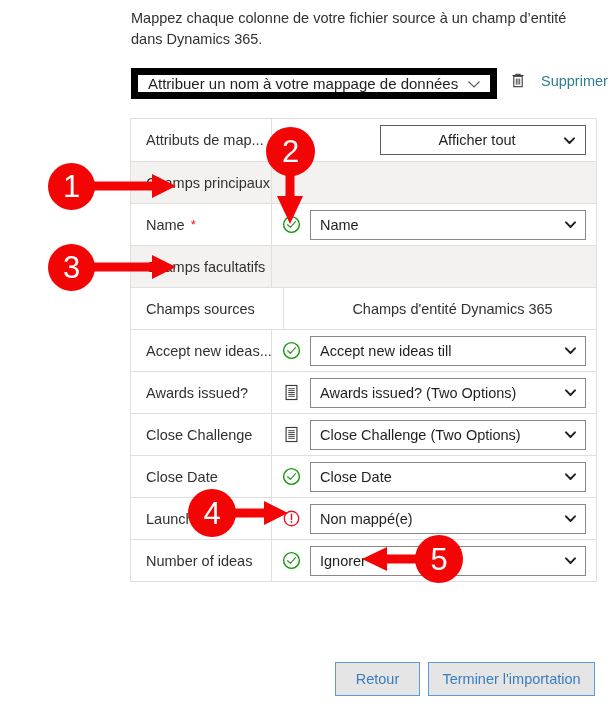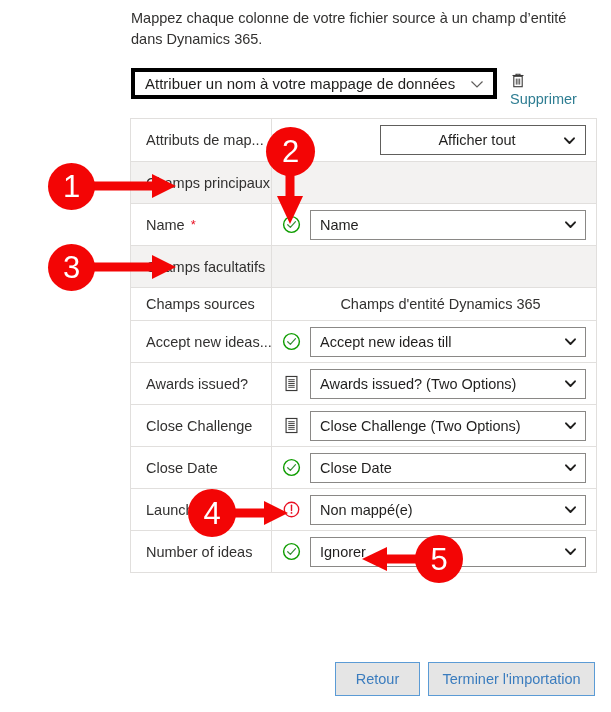--- a/index.html
+++ b/index.html
@@ -25,44 +25,43 @@
     font-size: 14.5px;
     line-height: 21px;
     color: #323130;
   }
 
   
   .name-select {
     position: absolute;
     left: 131px; top: 68px;
     width: 366px; height: 31px;
-    border: 4px solid #000000;
+    border: 7px solid #000000;
     background: #ffffff;
     display: flex; align-items: center;
     padding: 0 8px 0 10px;
   }
   .name-select .txt {
     flex: 1;
     font-size: 15px;
     color: #201f1e;
     white-space: nowrap;
     overflow: hidden;
   }
   .thin-chev { width: 16px; height: 16px; display: block; }
 
   .delete-link {
     position: absolute;
     left: 510px; top: 72px;
-    display: flex; 
-    gap: 2px;
+    display: flex; align-items: center;
+    gap: 15px;
     font-size: 14.5px;
     color: #2e7d92;
     cursor: pointer;
     white-space: nowrap;
-    flex-direction: column;
   }
   .trash-icon { width: 16px; height: 17px; display: block; }
 
   
   .tbl {
     position: absolute;
     left: 130px; top: 118px;
     width: 467px;
     border: 1px solid #e1dfdd;
     border-bottom: none;
@@ -73,21 +72,21 @@
     align-items: center;
     border-bottom: 1px solid #e1dfdd;
     background: #ffffff;
   }
   .trow.shaded { background: #f3f2f1; }
 
   
   .h-attr   { height: 43px; }
   .h-group  { height: 42px; }
   .h-field  { height: 42px; }
-  .h-hdr    { height: 33px; }
+  .h-hdr    { height: 42px; gap: 12px; }
 
   .c-left {
     width: 140px;
     padding-left: 15px;
     font-size: 14.5px;
     color: #323130;
     white-space: nowrap;
     overflow: hidden;
     flex-shrink: 0;
     display: flex; align-items: center;

